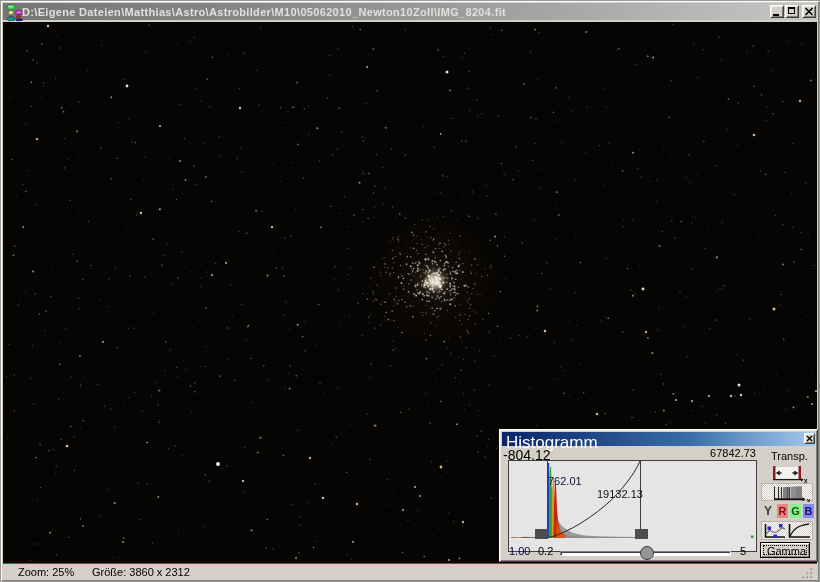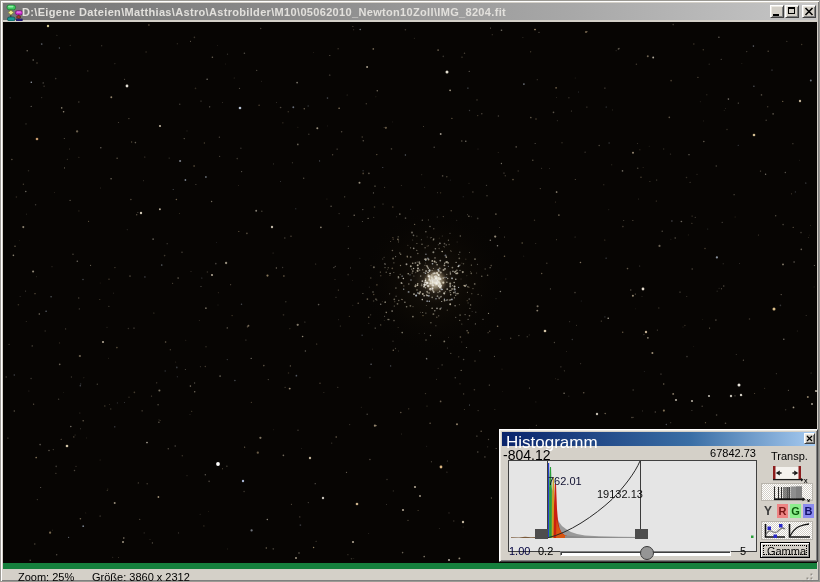--- a/index.html
+++ b/index.html
@@ -1436,21 +1436,21 @@
 <circle cx="412" cy="465" r="1.1" fill="#dcd0b8" fill-opacity="0.8"></circle>
 <circle cx="417" cy="474" r="1.0" fill="#d4c8b0" fill-opacity="0.75"></circle>
 <circle cx="320" cy="476" r="1.2" fill="#e8e4da" fill-opacity="0.85"></circle>
 <circle cx="354" cy="482" r="1.3" fill="#e0c49a" fill-opacity="0.9"></circle>
 <circle cx="400" cy="488" r="1.1" fill="#d8ccb4" fill-opacity="0.8"></circle>
 <circle cx="446" cy="538" r="1.1" fill="#d8d0c0" fill-opacity="0.8"></circle>
 <circle cx="293" cy="536" r="1.0" fill="#d0c4ac" fill-opacity="0.75"></circle>
 </svg>
 </div>
 
-<div class="abs" style="left:3px;top:563px;width:814px;height:16px;background:#d4d0c8;border-top:6px solid #15803d;font-size:11px;color:#000">
+<div class="abs" style="left:3px;top:563px;width:814px;height:16px;background:#d4d0c8;border-top:1px solid #15803d;font-size:11px;color:#000">
   <span class="abs" style="left:15px;top:2px">Zoom: 25%</span>
   <span class="abs" style="left:89px;top:2px">Größe: 3860 x 2312</span>
   <svg class="abs" style="right:3px;top:3px" width="13" height="13" viewBox="0 0 13 13">
     <g fill="#fff">
         <rect x="10" y="2" width="2" height="2"></rect>
         <rect x="10" y="6" width="2" height="2"></rect>
         <rect x="10" y="10" width="2" height="2"></rect>
         <rect x="6" y="6" width="2" height="2"></rect>
         <rect x="6" y="10" width="2" height="2"></rect>
         <rect x="2" y="10" width="2" height="2"></rect>

